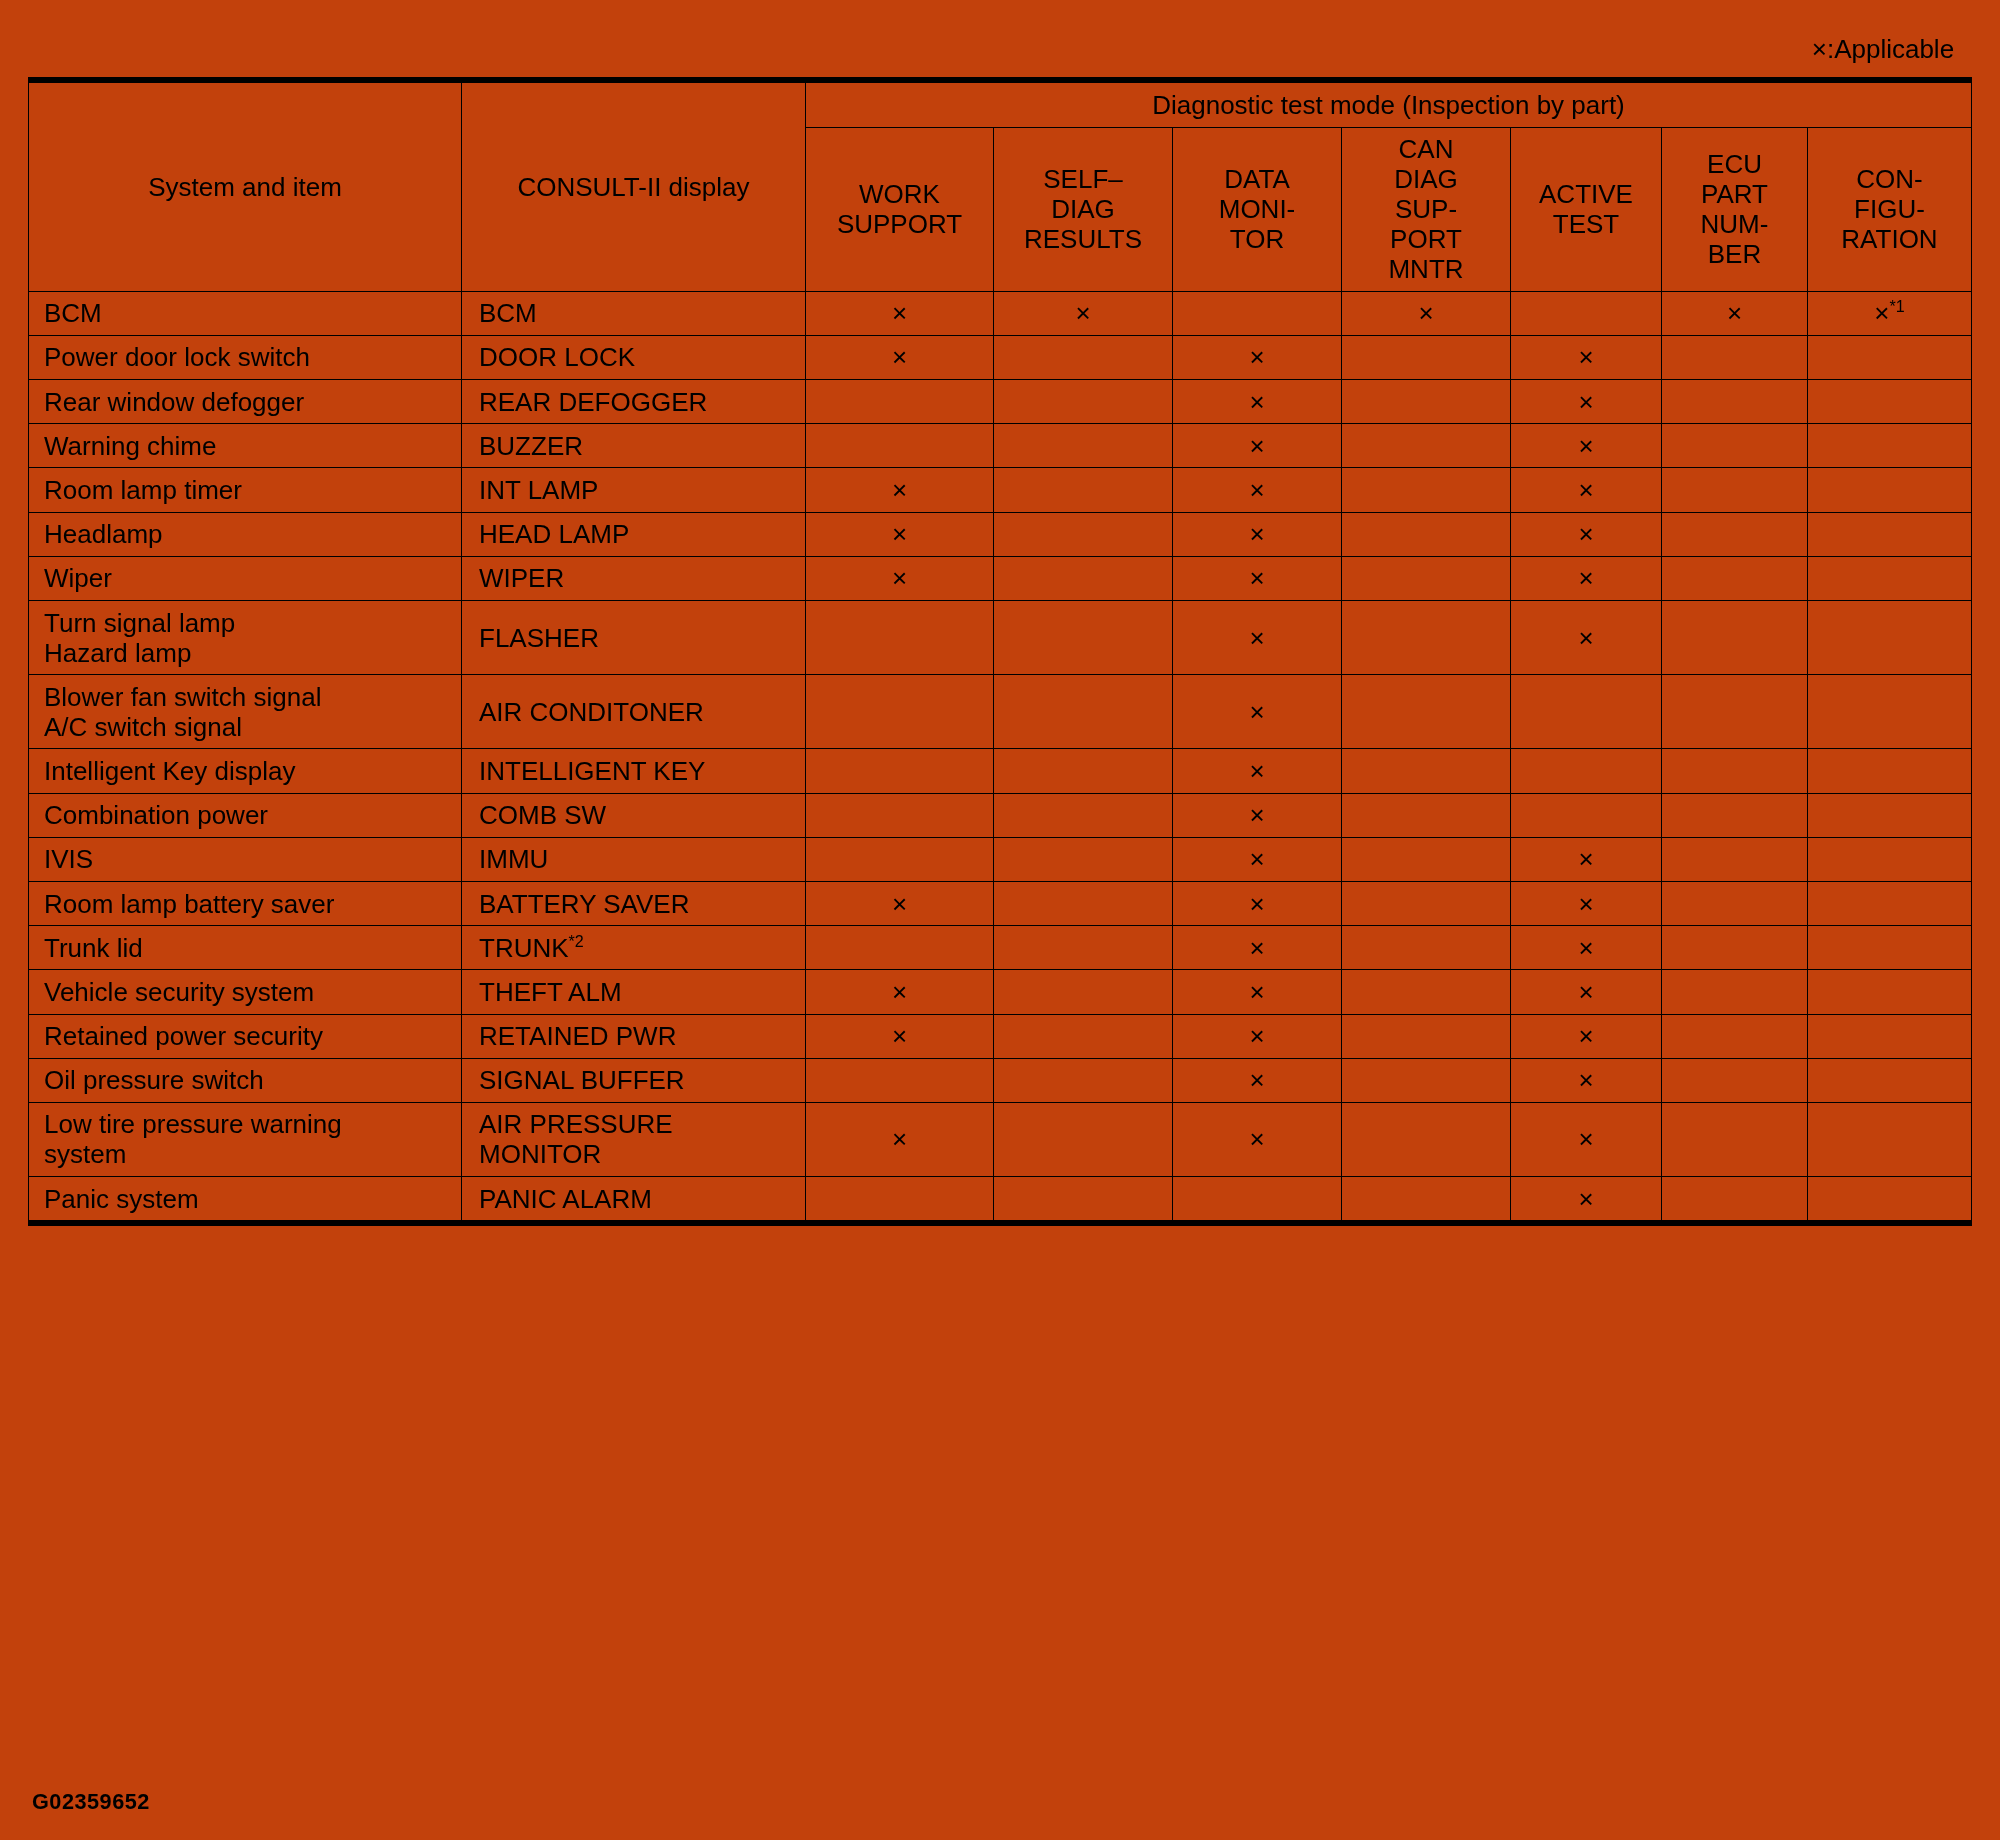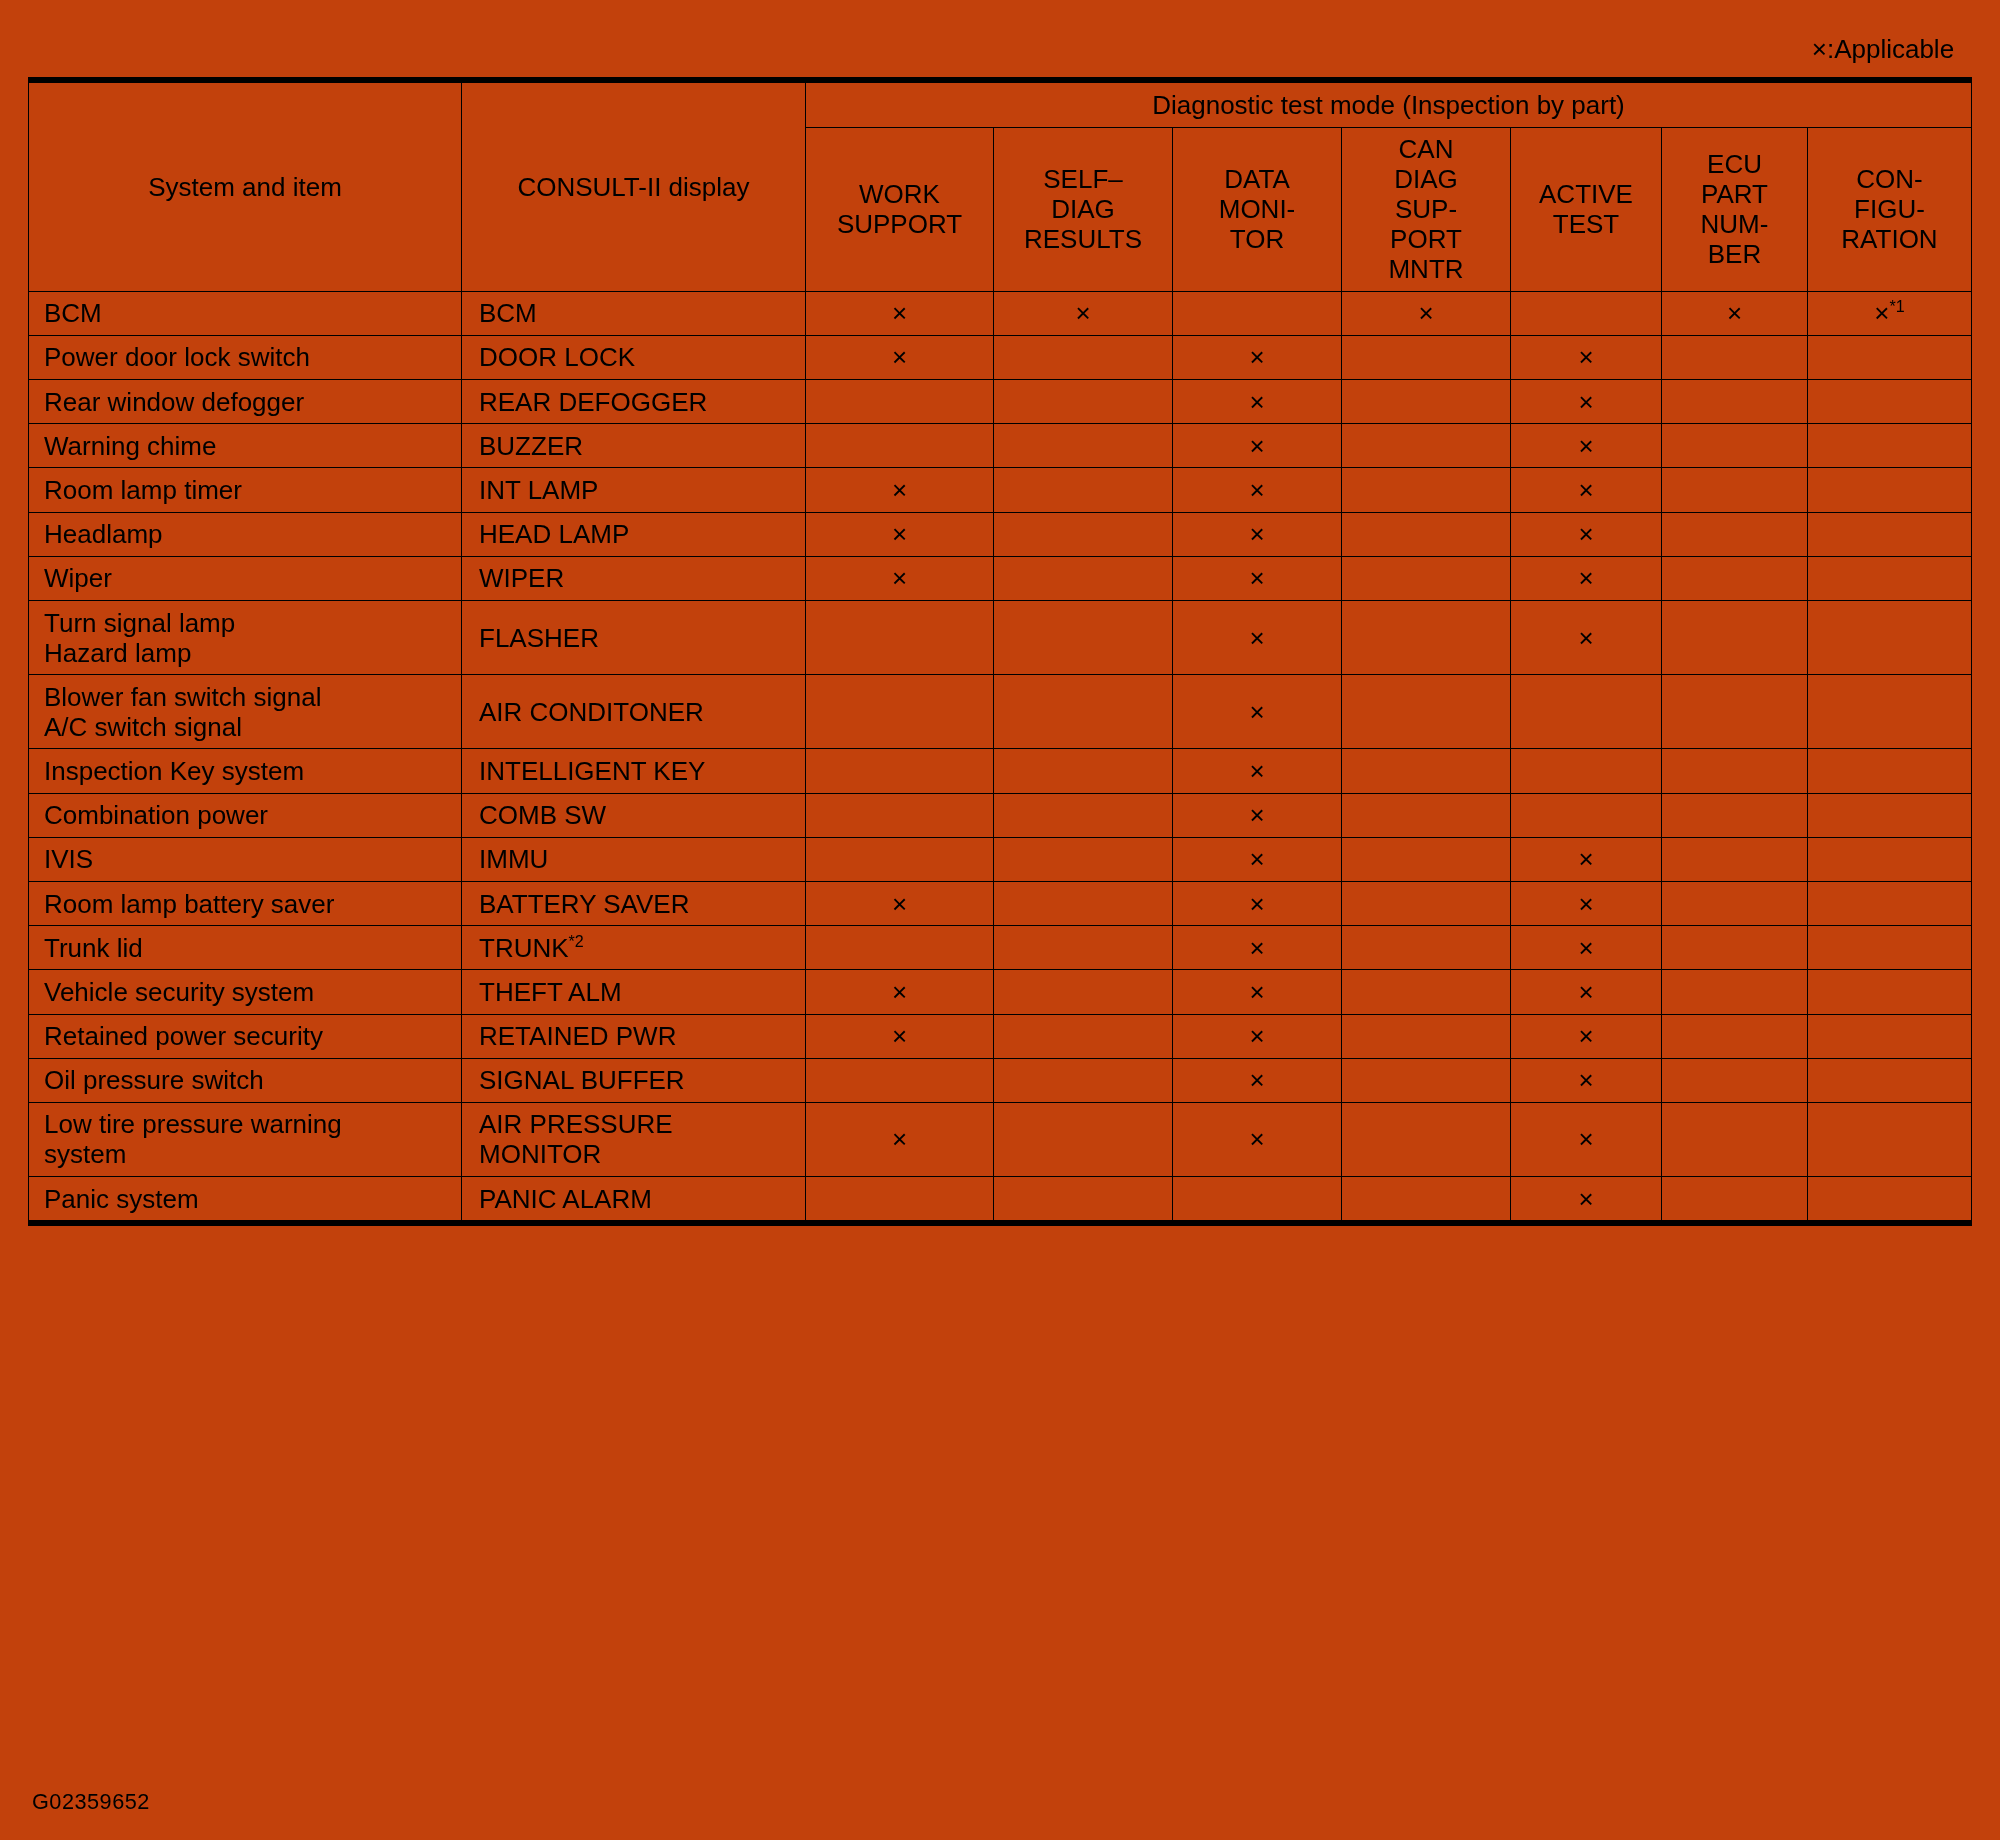--- a/index.html
+++ b/index.html
@@ -68,21 +68,21 @@
   }
   .footnote {
     font-size: 26px;
     line-height: 36px;
   }
   .figure-id {
     position: absolute;
     left: 32px;
     bottom: 26px;
     font-size: 21.7px;
-    font-weight: normal;
+    font-weight: bold;
     letter-spacing: 0.5px;
   }
 </style>
 </head>
 <body>
 
 <div class="page">
 
   <div class="legend">×:Applicable</div>
 
@@ -225,21 +225,21 @@
           <td class="disp">AIR CONDITONER</td>
           <td class="mark"></td>
           <td class="mark"></td>
           <td class="mark">×</td>
           <td class="mark"></td>
           <td class="mark"></td>
           <td class="mark"></td>
           <td class="mark"></td>
         </tr>
         <tr>
-          <td class="sys">Inspection Key system</td>
+          <td class="sys">Intelligent Key display</td>
           <td class="disp">INTELLIGENT KEY</td>
           <td class="mark"></td>
           <td class="mark"></td>
           <td class="mark">×</td>
           <td class="mark"></td>
           <td class="mark"></td>
           <td class="mark"></td>
           <td class="mark"></td>
         </tr>
         <tr>

